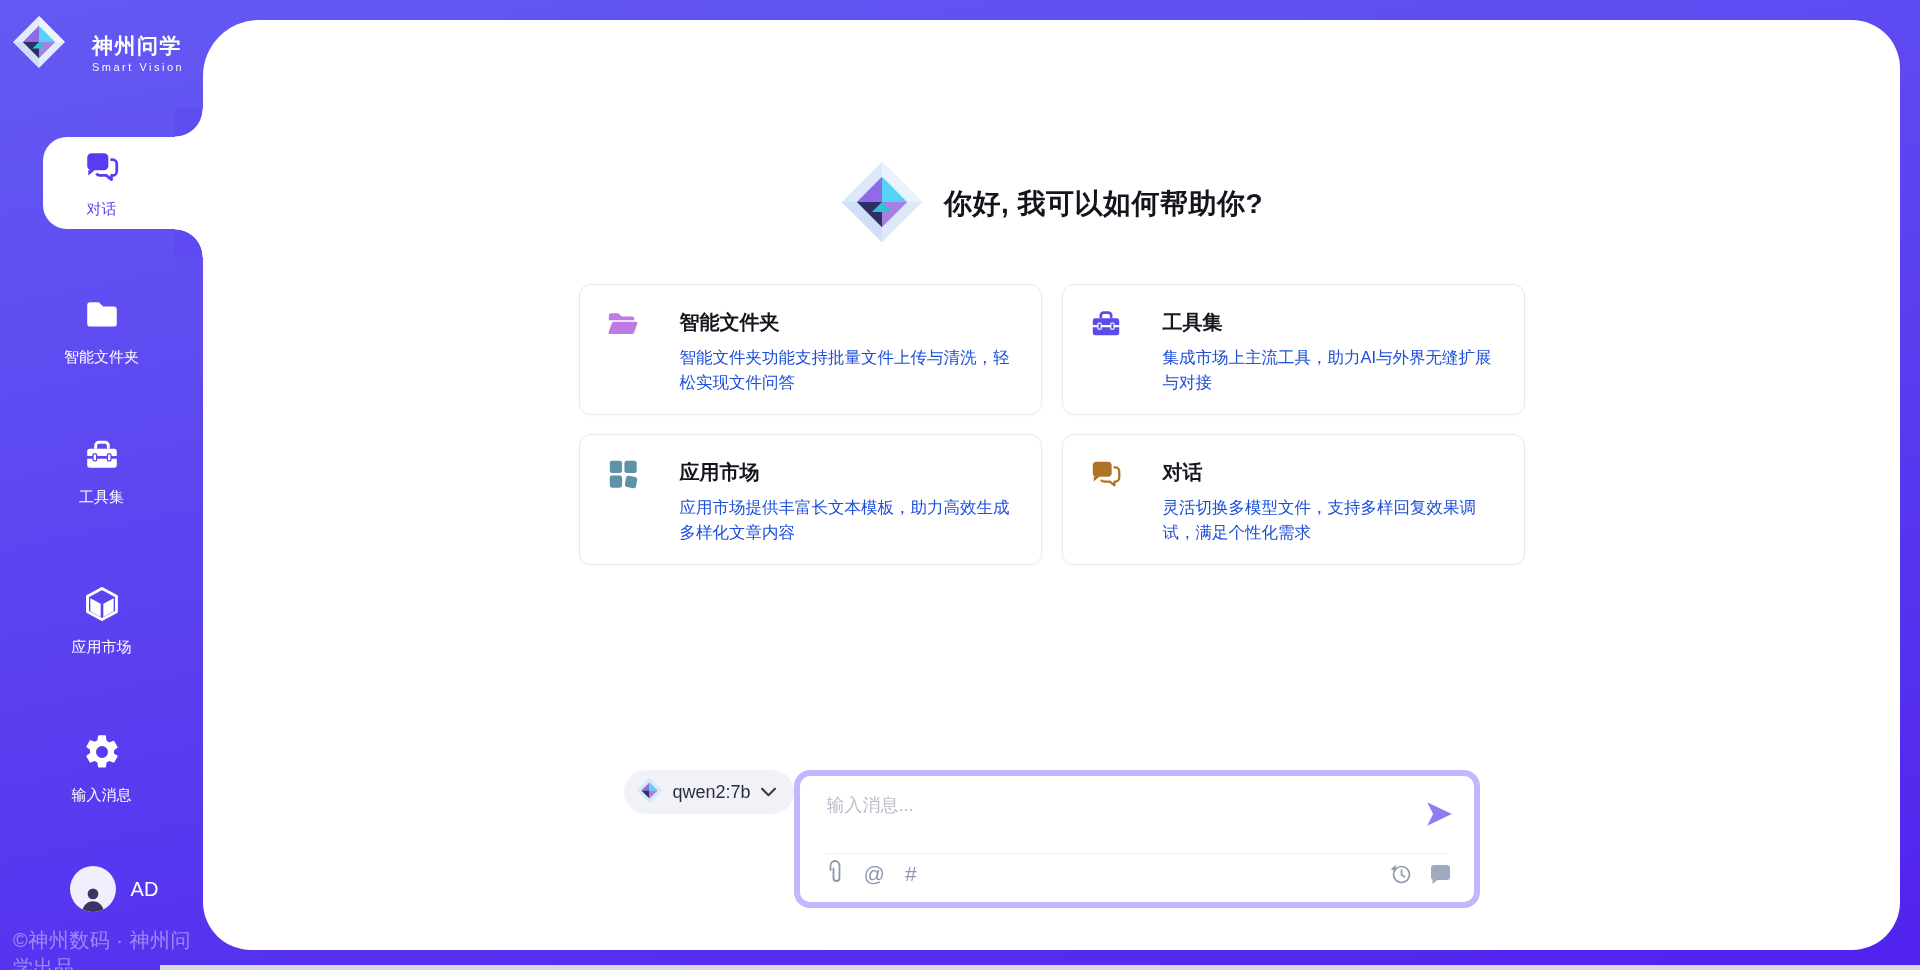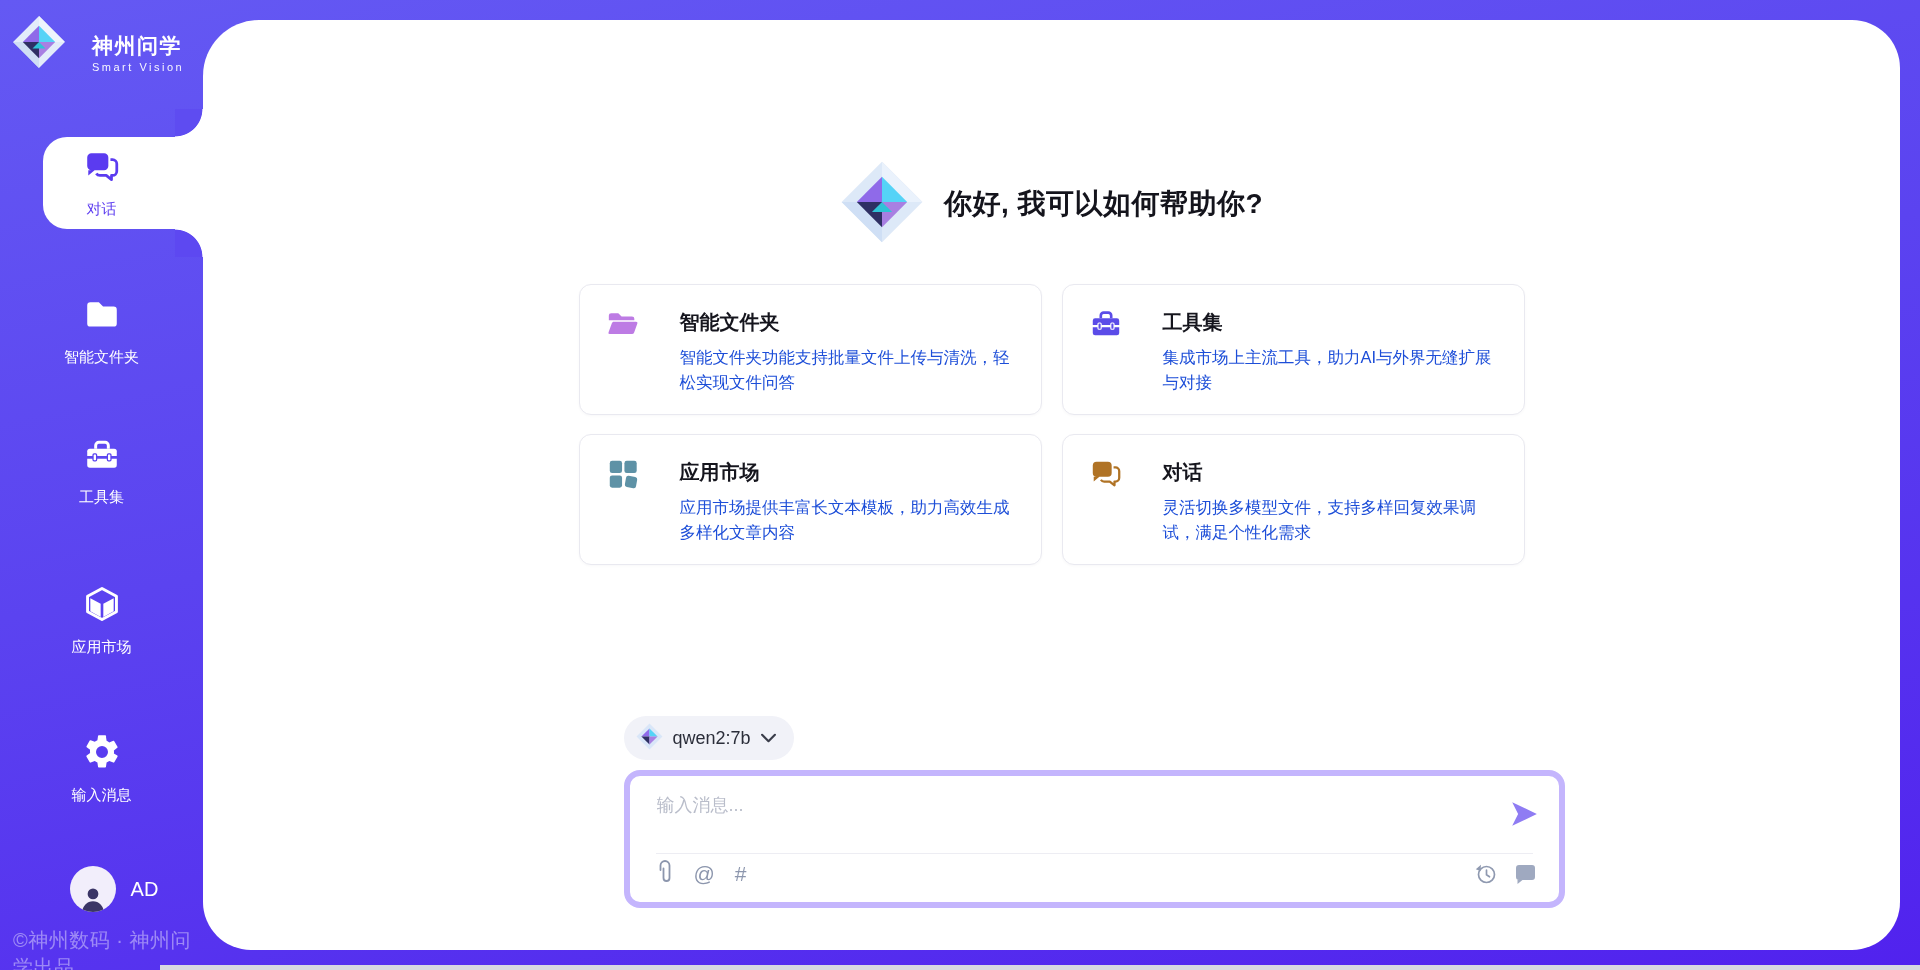--- a/index.html
+++ b/index.html
@@ -48,21 +48,21 @@
   .cards { width:946px; display:grid; grid-template-columns:1fr 1fr; gap:19px 20px; }
   .card { position:relative; background:#fff; border:1px solid #e9e9f0; border-radius:12px;
           height:131px; padding:24px 26px 0 100px; cursor:pointer;
           box-shadow:0 1px 3px rgba(30,30,60,.03); }
   .card-icon { position:absolute; left:26px; top:22px; width:34px; height:34px; }
   .card-title { font-size:20px; font-weight:700; color:#15151d; margin-bottom:9px; }
   .card-desc { font-size:16.5px; color:#1d4ed8; line-height:1.5; }
 
   .spacer { flex:1; }
 
-  .bottom-col { width:856px; display:flex; flex-direction:column; }
+  .bottom-col { width:856px; display:flex; flex-direction:row; }
   .model-pill { align-self:flex-start; display:flex; align-items:center; gap:10px;
                 height:44px; border-radius:22px; background:#f1f2f8; padding:0 18px 0 12px;
                 margin-bottom:10px; cursor:pointer; }
   .model-name { font-size:18px; color:#2b2e3a; }
 
   .composer { position:relative; width:941px; height:138px; background:#fff;
               border:6px solid #c4b5fd; border-radius:16px; }
   .composer-input { position:absolute; left:27px; top:17px; width:820px; height:54px;
                     border:none; outline:none; resize:none; font-family:inherit;
                     font-size:18px; color:#333; background:transparent; }

